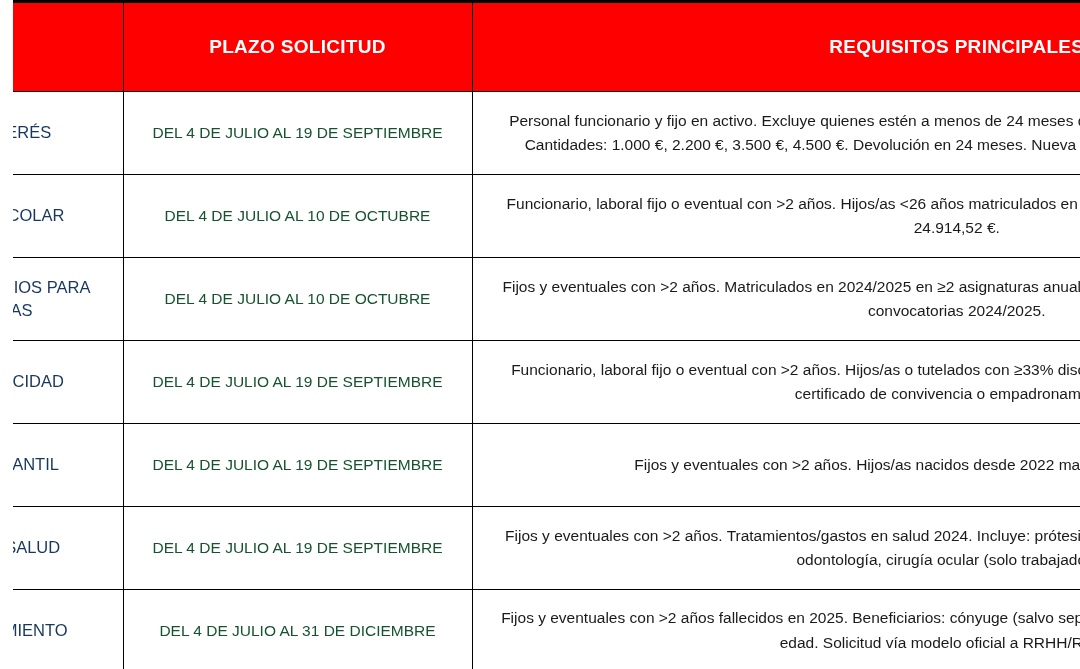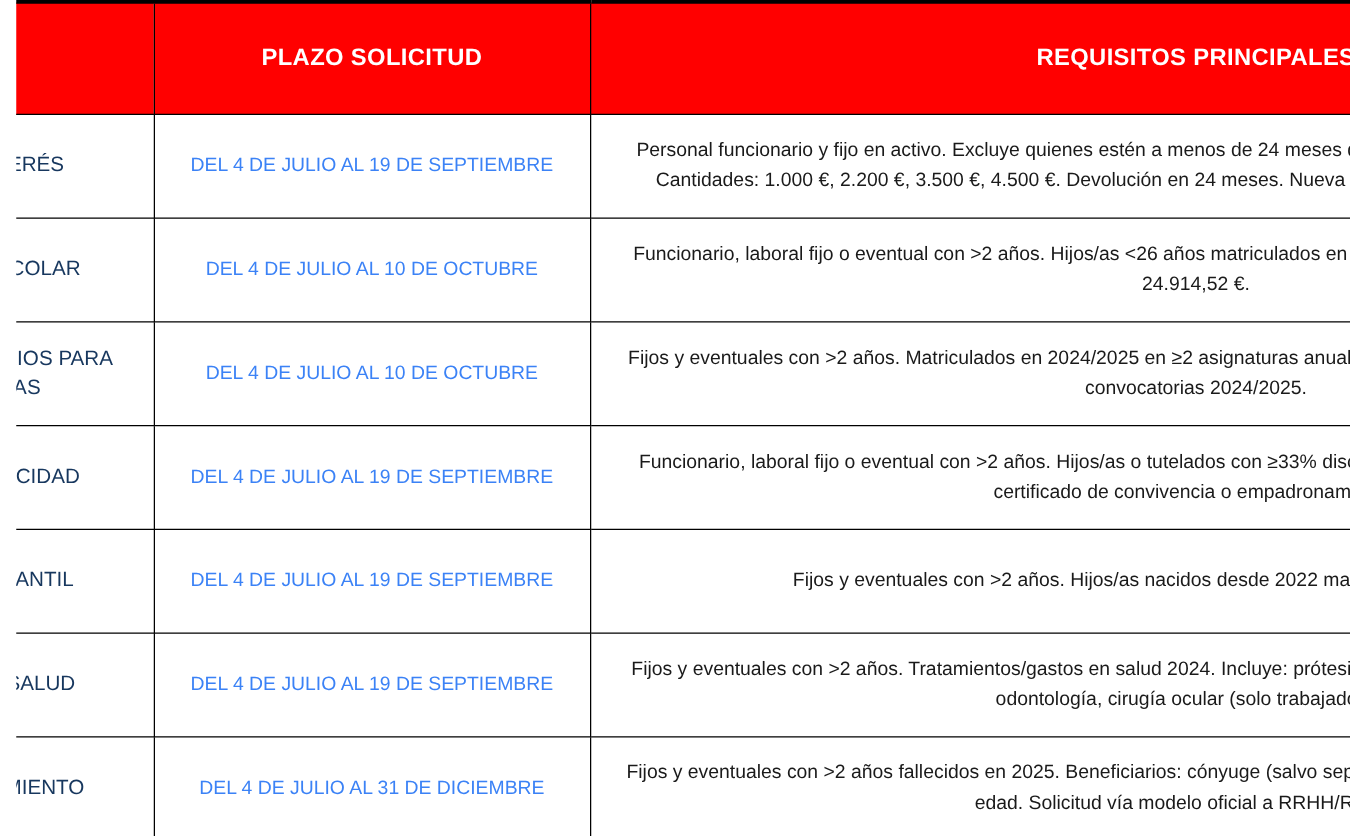--- a/index.html
+++ b/index.html
@@ -68,21 +68,21 @@
 
   td.col-programa {
     font-size: 16.5px;
     line-height: 1.42;
     color: #17375E;
   }
 
   td.col-plazo {
     font-size: 15.5px;
     line-height: 1.42;
-    color: #3b82f6;
+    color: #14532d;
     white-space: nowrap;
   }
 
   td.col-requisitos {
     font-size: 15.5px;
     line-height: 1.55;
     color: #1a1a1a;
     text-align: center;
     padding-left: 14px;
     padding-right: 14px;

